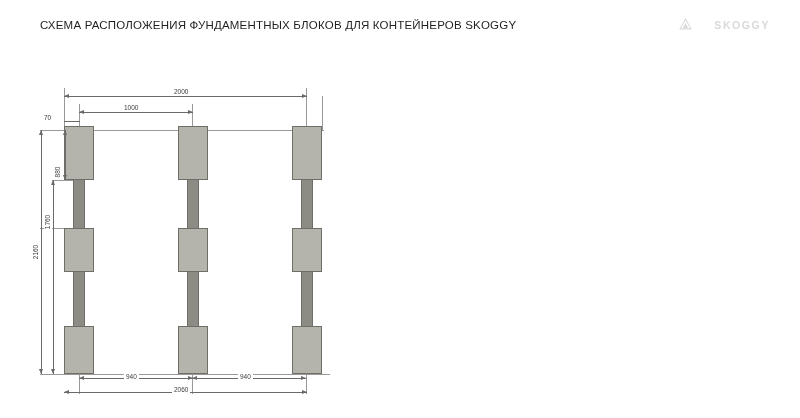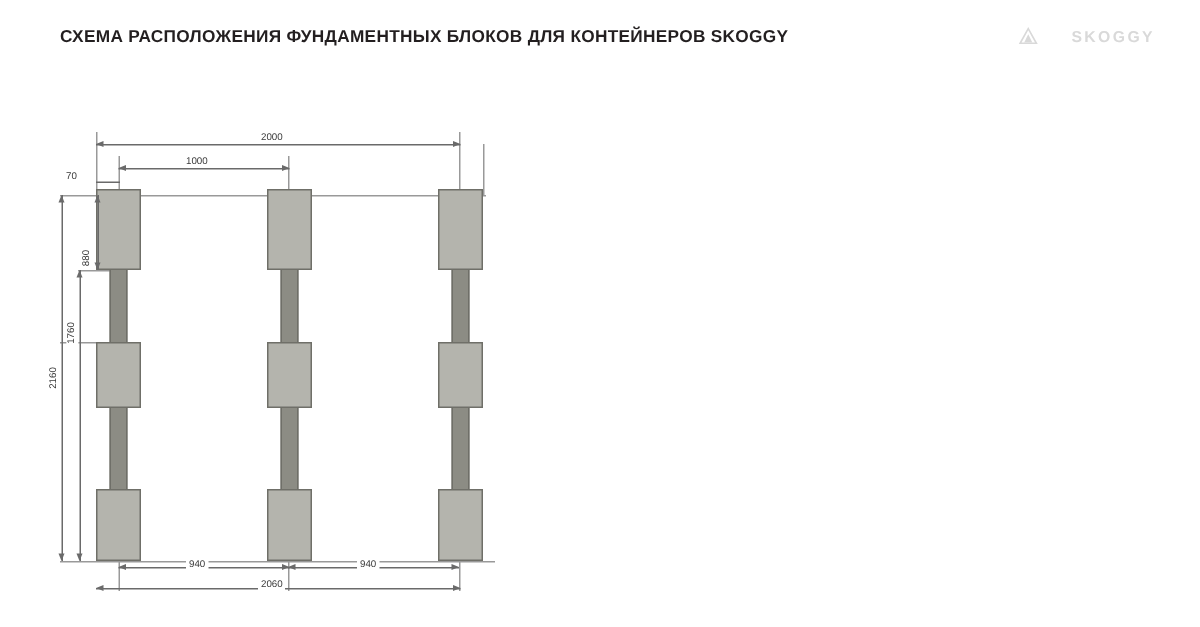--- a/index.html
+++ b/index.html
@@ -18,21 +18,21 @@
   .page {
     position: relative;
     width: 800px;
     height: 418px;
   }
   .title {
     position: absolute;
     left: 40px;
     top: 19px;
     font-size: 11.5px;
-    font-weight: bold;
+    font-weight: normal;
     letter-spacing: 0.2px;
     color: #231f20;
     white-space: nowrap;
   }
   .subtitle {
     position: absolute;
     left: 40px;
     top: 48px;
     font-size: 9.5px;
     font-weight: bold;

